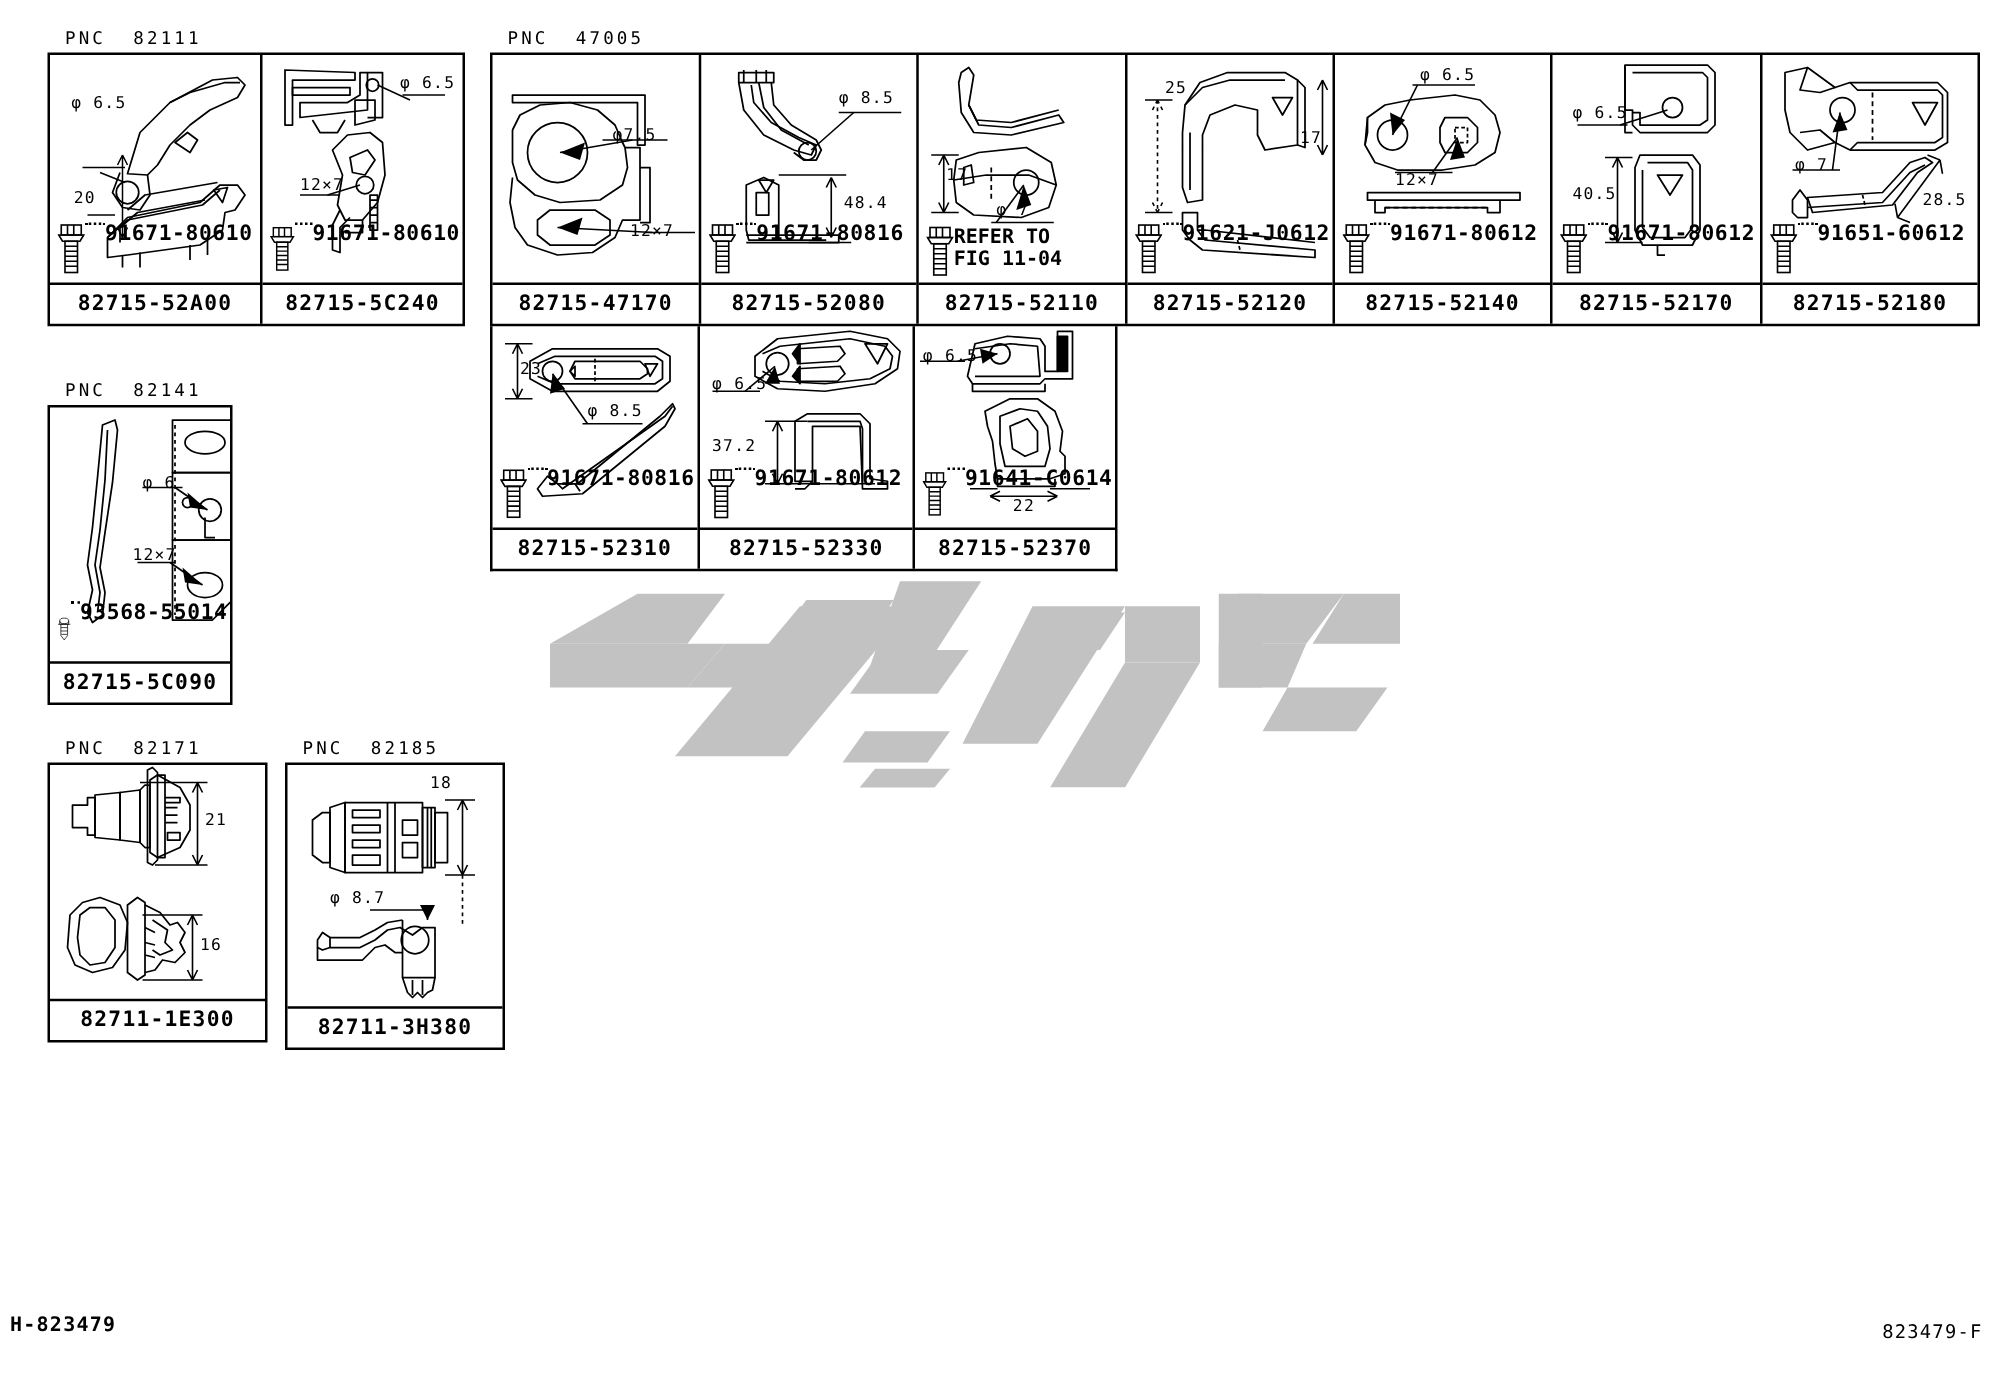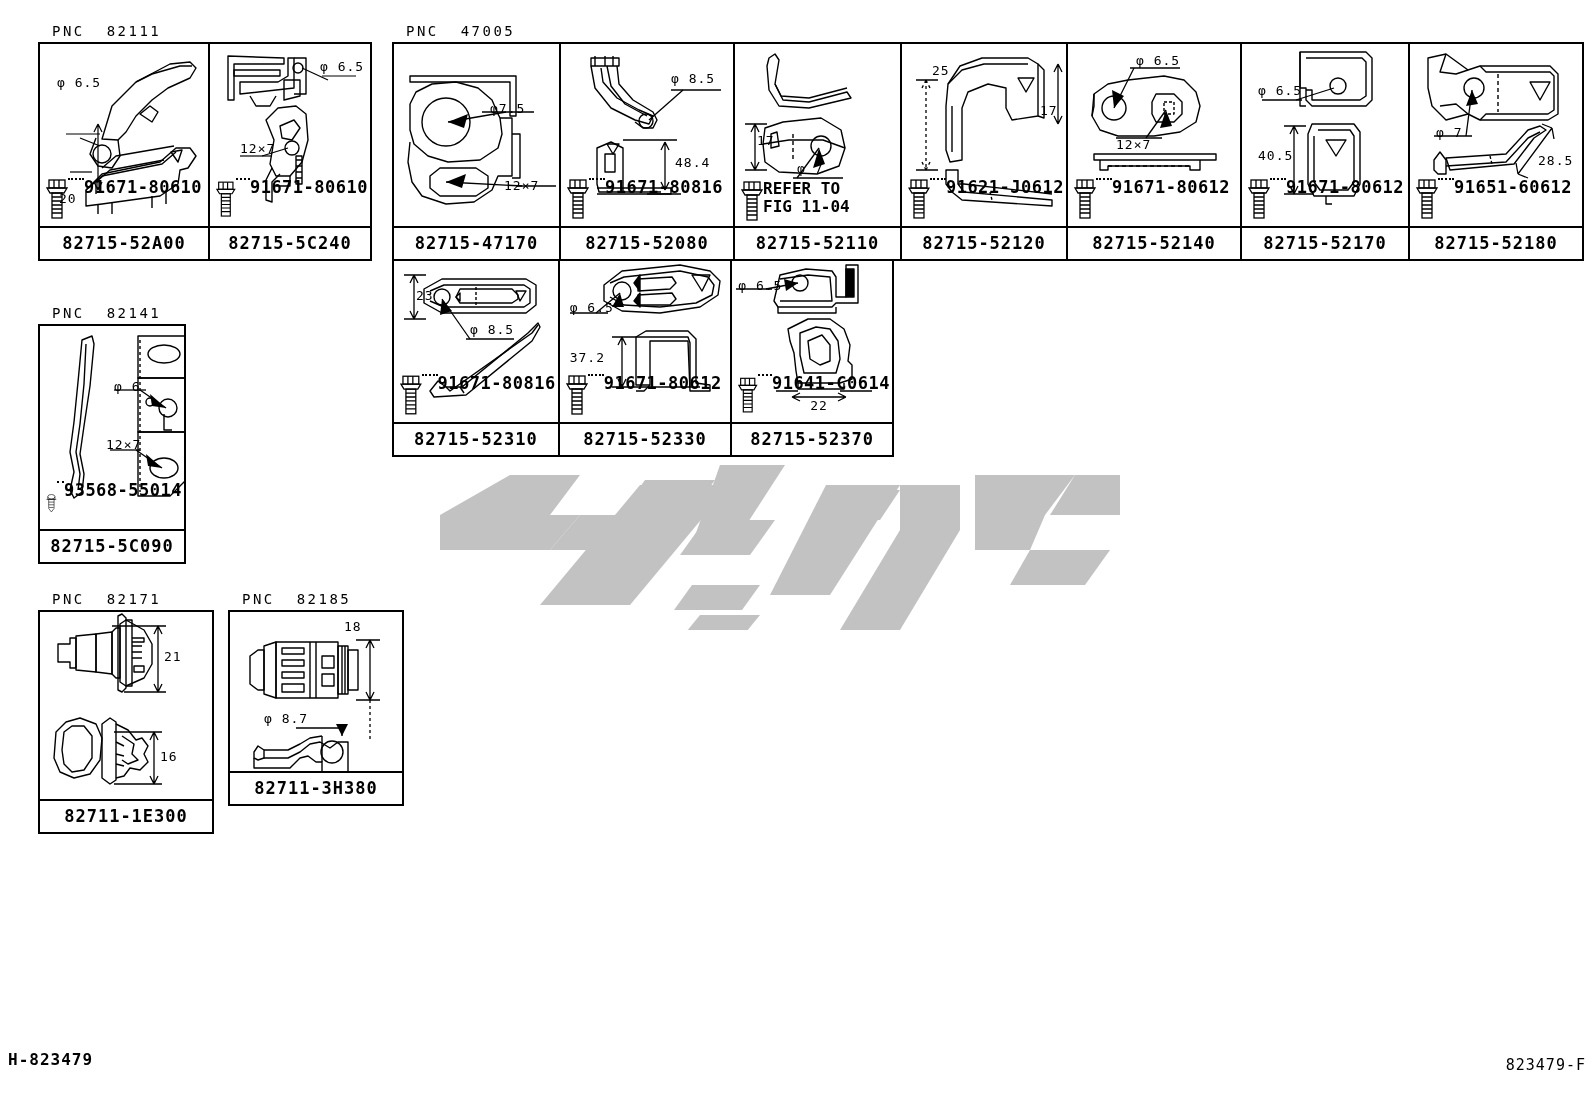--- a/index.html
+++ b/index.html
@@ -122,21 +122,21 @@
             </g>
             <g stroke="#000" stroke-width="1.2" fill="none">
               <path d="M40 94 L60 102"></path>
               <path d="M26 90 L60 90"></path>
               <path d="M58 112 L58 80 M58 80 l-4 8 M58 80 l4 8"></path>
               <path d="M58 112 L58 146 M58 146 l-4 -8 M58 146 l4 -8"></path>
               <path d="M30 128 L52 128" stroke-dasharray="0"></path>
             </g>
           </svg>
           <div class="dim" style="left:17px;top:32px;">φ 6.5</div>
-          <div class="dim" style="left:19px;top:108px;margin-top:40px;">20</div>
+          <div class="dim" style="left:19px;top:108px;">20</div>
           <div class="bolt-row">
             <svg width="22" height="44" viewBox="0 0 22 44">
               <g stroke="#000" stroke-width="1.3" fill="none">
                 <rect x="3" y="2" width="16" height="8"></rect>
                   <path d="M8 2 L8 10 M13 2 L13 10"></path>
                 <path d="M1 10 L21 10 L18 15 L4 15 Z"></path>
                 <rect x="6" y="15" width="10" height="25"></rect>
                 <path d="M6 19 L16 19 M6 23 L16 23 M6 27 L16 27 M6 31 L16 31 M6 35 L16 35"></path>
               </g>
             </svg>
@@ -686,21 +686,21 @@
           <div class="dim" style="left:120px;top:138px;">16</div>
         </div>
         <div class="partno">82711-1E300</div>
       </div>
     </div>
   </div>
 
   <div class="group" id="g5" style="left:228px;top:592px;">
     <div class="pnc">PNC  82185</div>
     <div class="grid">
-      <div class="cell" style="width:172px;height:192px;">
+      <div class="cell" style="width:172px;height:226px;">
         <div class="art">
           <svg class="draw" width="172" height="192" viewBox="0 0 172 192">
             <g fill="none" stroke="#000" stroke-width="1.4" stroke-linejoin="round">
               <path d="M20 44 L28 38 L34 38 L34 78 L28 78 L20 72 Z"></path>
               <path d="M34 34 L46 30 L46 86 L34 82 Z"></path>
               <path d="M46 30 L108 30 L108 86 L46 86 Z"></path>
               <path d="M52 36 L74 36 L74 42 L52 42 Z"></path>
               <path d="M52 48 L74 48 L74 54 L52 54 Z"></path>
               <path d="M52 60 L74 60 L74 66 L52 66 Z"></path>
               <path d="M52 72 L74 72 L74 80 L52 80 Z"></path>

